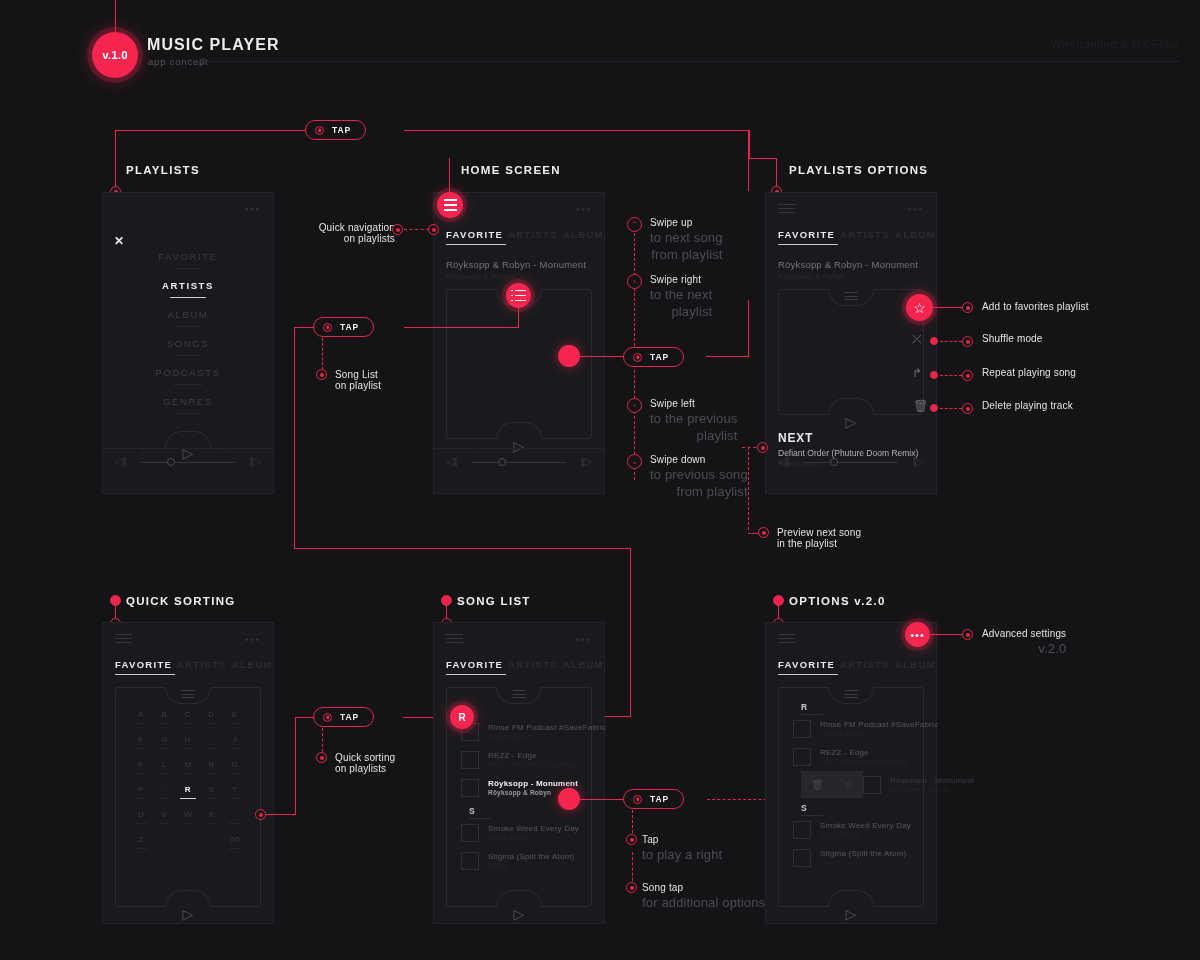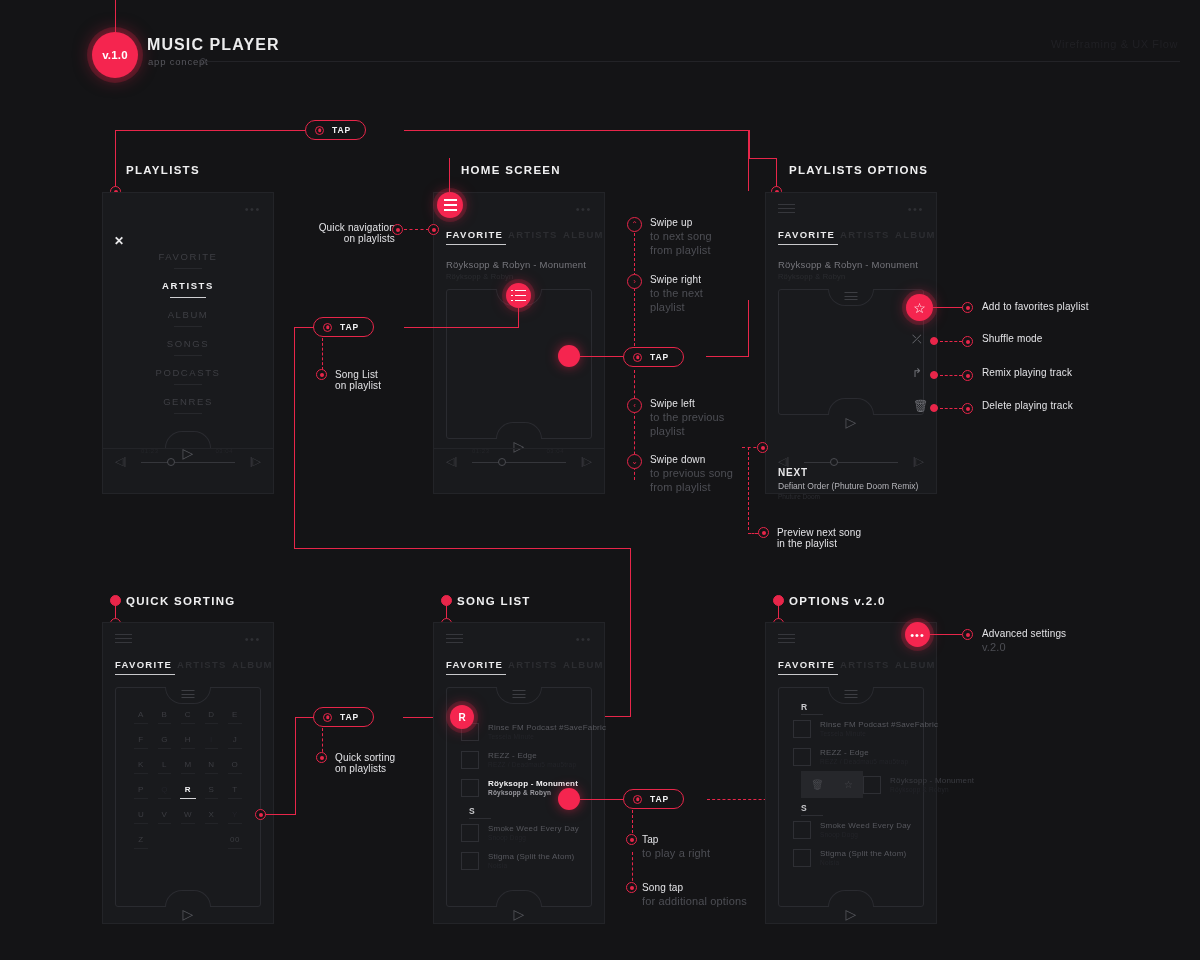--- a/index.html
+++ b/index.html
@@ -148,21 +148,21 @@
     background:#141416; display:flex; align-items:center; padding-left:9px; padding-right:14px;
   }
   .pill .pdot{ width:9px;height:9px;border-radius:50%;border:1.6px solid #e8264a;background:#141416; position:relative;}
   .pill .pdot::after{content:"";position:absolute;left:50%;top:50%;width:3.5px;height:3.5px;border-radius:50%;
                      background:#e8264a;transform:translate(-50%,-50%);}
   .pill .plab{ margin-left:8px; font-size:8.5px; font-weight:bold; letter-spacing:.9px; color:#f2f2f4;}
 
   
   .ann { position:absolute; }
   .ann .t1 { font-size:10px; color:#e3e3e6; letter-spacing:.15px; }
-  .ann .t2 { font-size:11px; color:#4d4e54; letter-spacing:.15px; margin-top:2px;}
+  .ann .t2 { font-size:13px; color:#4d4e54; letter-spacing:.15px; margin-top:2px;text-align:right;}
   .ann.r { text-align:right; }
 
   
   .swipe-ico{
     position:absolute; width:15px;height:15px;border-radius:50%;border:1.4px solid #e8264a;
     background:#141416; color:#e8264a; font-size:8px; display:flex;align-items:center;justify-content:center;
   }
 
   
   .gbtn {
@@ -305,21 +305,21 @@
         <div class="mini-list">
             <i></i>
             <i></i>
             <i></i>
           </div>
       </div>
       <div class="notch-b"></div>
       <div class="play-g">▷</div>
     </div>
     <div class="abs" style="left:12px; top:238px;">
-      <div style="font-size:10px;font-weight:bold;letter-spacing:.8px;color:#e9e9eb;margin-top:36px;">NEXT</div>
+      <div style="font-size:12px;font-weight:bold;letter-spacing:.8px;color:#e9e9eb;">NEXT</div>
       <div style="font-size:8.5px;color:#b3b3b8;margin-top:3px;">Defiant Order (Phuture Doom Remix)</div>
       <div style="font-size:6.5px;color:#2c2d32;margin-top:2px;">Phuture Doom</div>
     </div>
     <div class="ctrl">
       <div class="ctr-bar"></div>
       <div class="ctr-knob"></div>
       <div class="ctr-prev">◁|</div>
       <div class="ctr-next">|▷</div>
     </div>
   </div>
@@ -342,21 +342,21 @@
   <div class="dotH" style="left:940px; top:408px; width:22px;"></div>
   <div class="node" style="left:962px; top:403px;"></div>
 
   <div class="ann" style="left:982px; top:301px;">
     <div class="t1">Add to favorites playlist</div>
   </div>
   <div class="ann" style="left:982px; top:333px;">
     <div class="t1">Shuffle mode</div>
   </div>
   <div class="ann" style="left:982px; top:367px;">
-    <div class="t1">Remix playing track</div>
+    <div class="t1">Repeat playing song</div>
   </div>
   <div class="ann" style="left:982px; top:400px;">
     <div class="t1">Delete playing track</div>
   </div>
 
   <div class="dotV" style="left:634px; top:228px; height:128px;"></div>
   <div class="dotV" style="left:634px; top:370px; height:110px;"></div>
 
   <div class="swipe-ico" style="left:627px; top:217px;">⌃</div>
   <div class="ann" style="left:650px; top:217px;">

